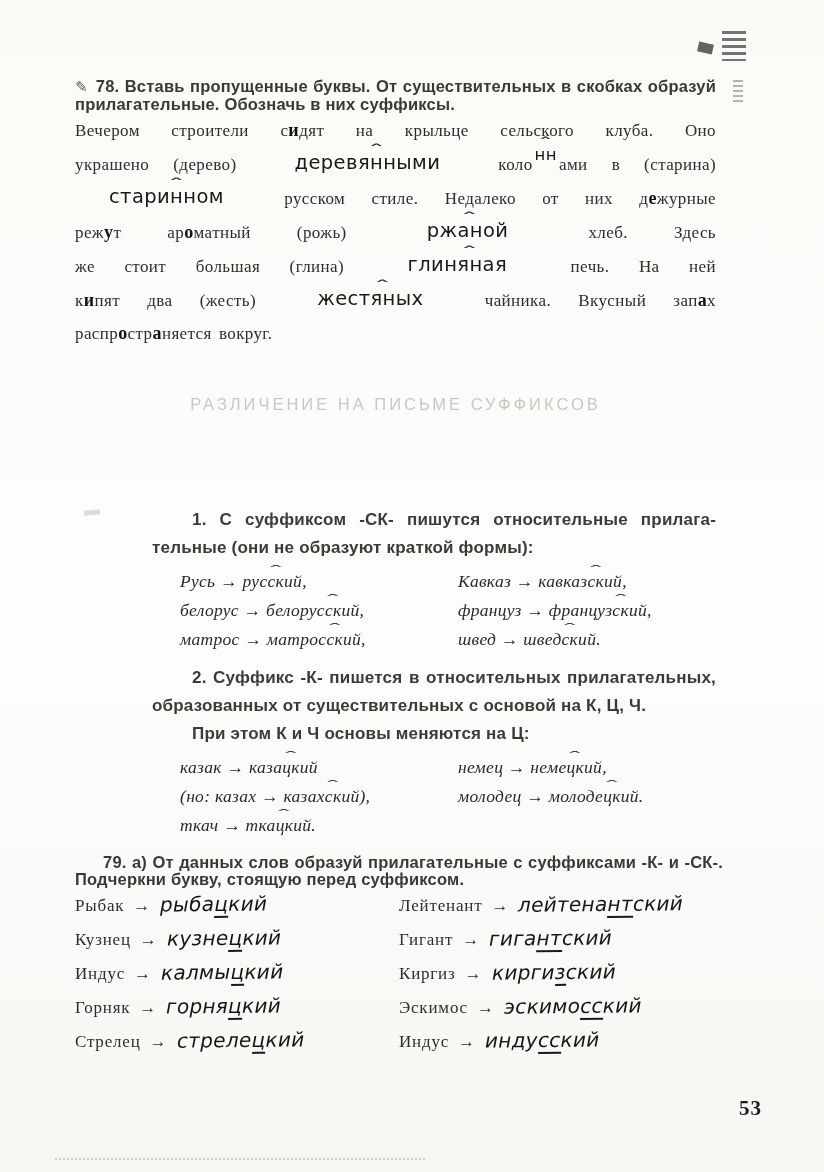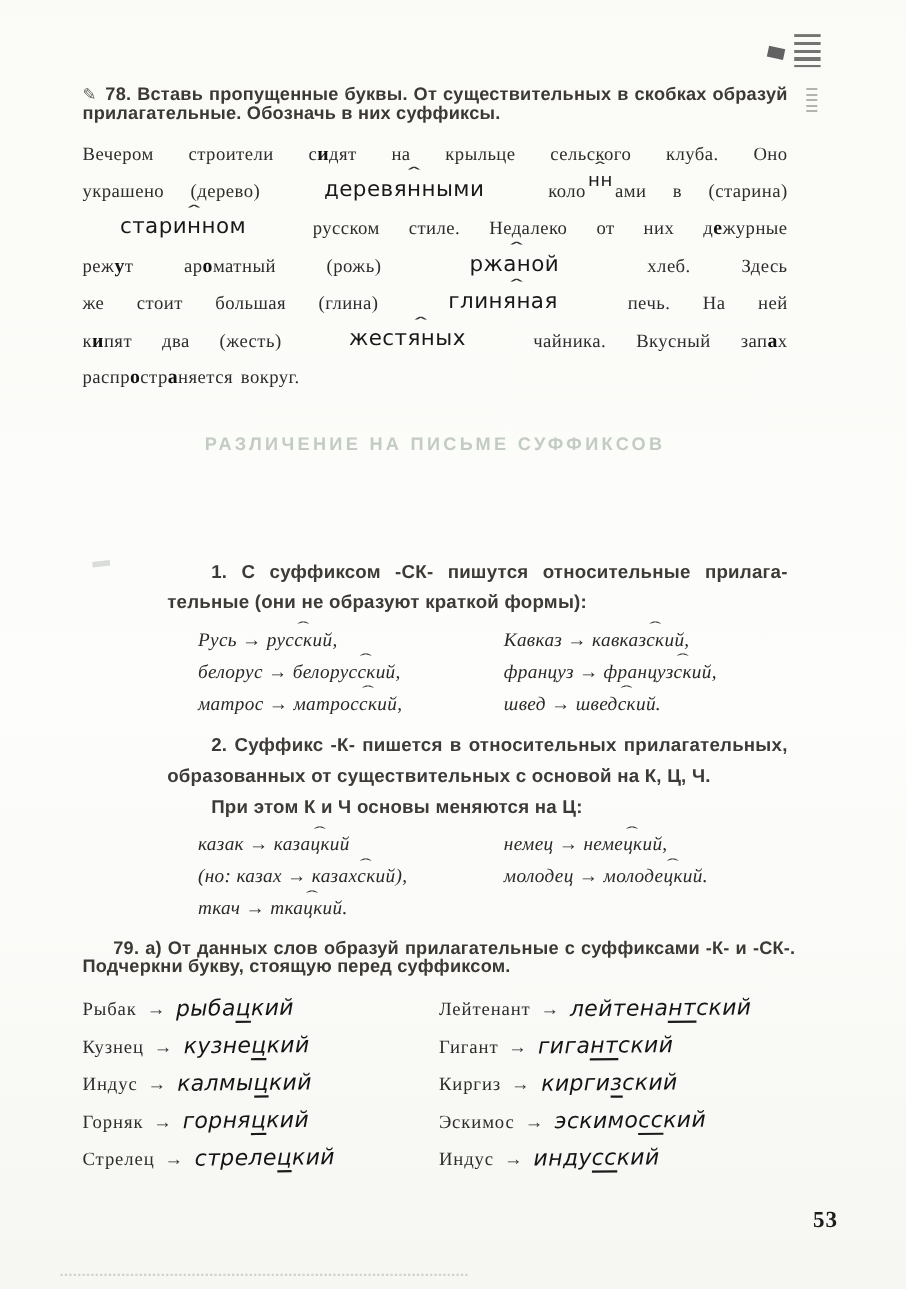--- a/index.html
+++ b/index.html
@@ -9,44 +9,44 @@
 
   
   .ex-title{font-family:"Liberation Sans",sans-serif;font-weight:600;font-size:16.5px;line-height:17px;color:#3b3835;letter-spacing:.2px}
   .rule-line{font-family:Liberation Sans, sans-serif;font-weight:600;font-size:17px;line-height:28px;color:#3d3a37;letter-spacing:.2px}
   .indent{text-indent:40px}
   .indent-s{text-indent:28px}
   .just{text-align:justify;text-align-last:justify}
 
   
   .ex78{position:absolute;left:75px;top:78px;width:641px}
-  .body78{margin-top:11px}
+  .body78{margin-top:1px}
   .tline{font-size:17px;line-height:33px;color:#2f2d2b;letter-spacing:.4px;word-spacing:2.5px}
   .marker{font-family:"DejaVu Sans",sans-serif;font-size:15px;color:#5a5a5a;margin-right:8px;font-style:normal}
 
   .hand{font-family:"DejaVu Sans",sans-serif;font-size:19.5px;color:#181818;position:relative;top:-1px;letter-spacing:.4px}
   .gap{display:inline-block;width:34px;height:1px}
   .ins{font-weight:700;font-size:18px;color:#121212}
   .sup{top:-10px;font-size:16.5px;margin:0 2px}
   .cap{position:relative}
   .cap::before{content:"ˆ";position:absolute;left:50%;top:-.55em;transform:translateX(-50%) scaleX(2.6);font-size:.72em;font-style:normal;font-weight:400;color:#2f2f2f;line-height:1}
 
   
-  .fadedwrap{position:absolute;left:75px;top:390px;width:641px;text-align:center;font-family:"Liberation Sans",sans-serif;font-weight:700;font-size:16.5px;line-height:28px;letter-spacing:3px;color:rgba(148,164,150,.55);filter:blur(.5px)}
+  .fadedwrap{position:absolute;left:75px;top:390px;width:641px;text-align:center;font-family:"Liberation Sans",sans-serif;font-weight:400;font-size:16.5px;line-height:28px;letter-spacing:3px;color:rgba(148,164,150,.55);filter:blur(.5px)}
 
   
   .rules{position:absolute;left:152px;top:506px;width:564px}
   .examples{display:grid;grid-template-columns:1fr 1fr;margin:5px 0 10px}
   .excol1{padding-left:28px}
   .excol2{padding-left:24px}
   .example{font-style:italic;font-size:17.5px;line-height:29px;color:#2b2927;letter-spacing:.3px}
 
   
   .ex79{position:absolute;left:75px;top:854px;width:648px}
-  .wordcols{display:grid;grid-template-columns:1fr 1fr;margin-top:12px}
+  .wordcols{display:grid;grid-template-columns:1fr 1fr;margin-top:0}
   .wrow{font-size:17px;line-height:33px;letter-spacing:.8px;color:#2f2d2b;white-space:nowrap}
   .wrow .arrow{margin:0 10px 0 9px;color:#2f2d2b;letter-spacing:0}
   .ans{font-family:"DejaVu Sans",sans-serif;font-style:italic;font-size:20px;color:#151515;letter-spacing:.3px;display:inline-block;transform:rotate(-.6deg)}
   .ans .u{border-bottom:2px solid #1a1a1a}
 
   .pageno{position:absolute;top:1096px;right:62px;font-size:21px;font-weight:700;color:#1c1c1c;letter-spacing:1px}
 
   
   .art-corner{position:absolute;left:694px;top:30px;width:52px;height:32px}
   .art-corner .blk1{position:absolute;left:4px;top:13px;width:15px;height:10px;background:#3c3c3c;transform:rotate(12deg);opacity:.8}

